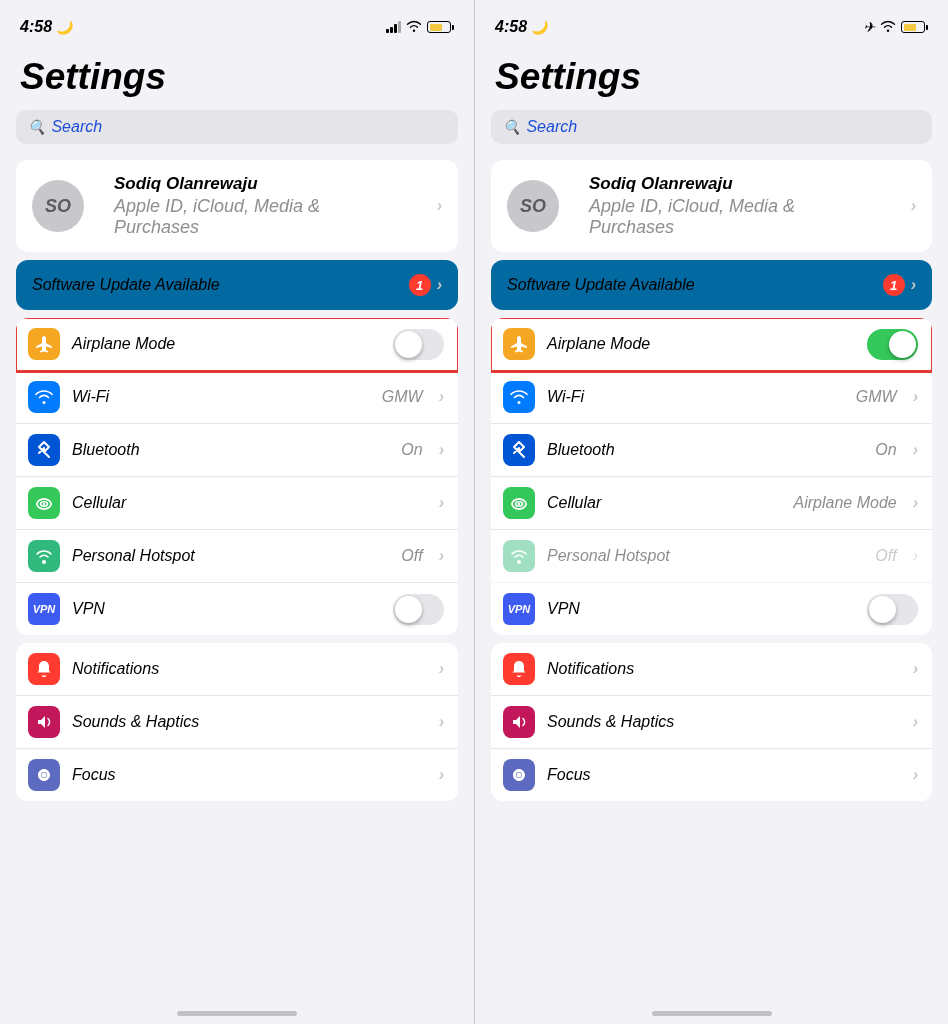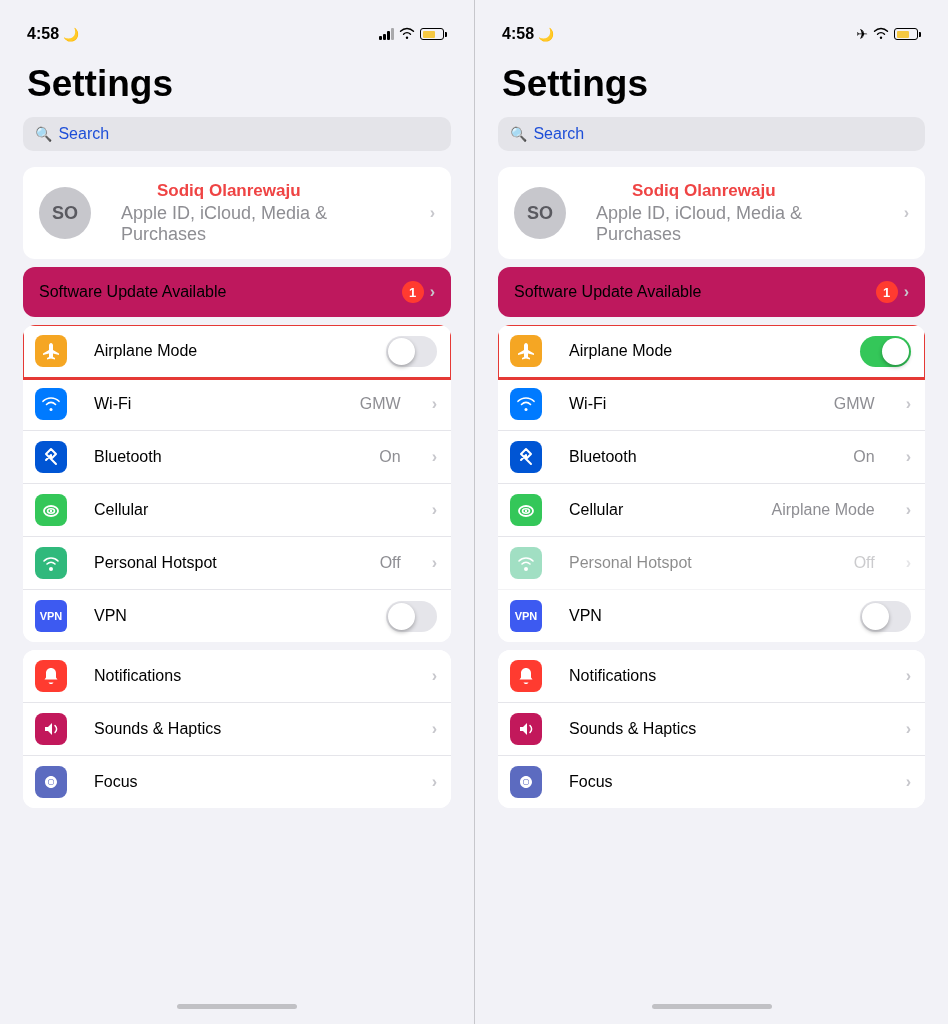--- a/index.html
+++ b/index.html
@@ -10,22 +10,23 @@
       display: flex;
       font-family: -apple-system, 'SF Pro Display', 'Helvetica Neue', sans-serif;
       overflow: hidden;
     }
     .phone-panel {
       width: 474px;
       height: 1024px;
       background: #f2f2f7;
       display: flex;
       flex-direction: column;
-      padding: 7px;
+      padding: 0;
       position: relative;
+      font-style: italic;
     }
     .phone-panel + .phone-panel {
       border-left: 1px solid #c7c7cc;
     }
 
     
     .status-bar {
       display: flex;
       justify-content: space-between;
       align-items: center;
@@ -146,40 +147,39 @@
       font-weight: 600;
       color: #5a5a60;
       flex-shrink: 0;
     }
     .profile-info {
       flex: 1;
     }
     .profile-name {
       font-size: 17px;
       font-weight: 600;
-      color: #ef4444;
-      margin-left: 36px;
+      color: #000000;
     }
     .profile-sub {
       font-size: 18px;
       color: #8e8e93;
       margin-top: 2px;
     }
     .chevron {
       color: #c7c7cc;
       font-size: 16px;
       font-weight: 600;
     }
 
     
     .update-row {
       display: flex;
       align-items: center;
       padding: 14px 16px;
-      background: #be185d;
+      background: #0369a1;
       cursor: pointer;
     }
     .update-text {
       flex: 1;
       font-size: 16px;
       color: #000;
     }
     .update-badge {
       width: 22px;
       height: 22px;
@@ -198,21 +198,21 @@
     .settings-list {
       background: #fff;
       border-radius: 12px;
       margin: 0 16px 8px 16px;
       overflow: hidden;
     }
     .settings-row {
       display: flex;
       align-items: center;
       padding: 10px 14px 10px 12px;
-      gap: 27px;
+      gap: 12px;
       border-bottom: 0.5px solid #e5e5ea;
       cursor: pointer;
       background: #fff;
     }
     .settings-row:last-child {
       border-bottom: none;
     }
     .settings-row.dimmed {
       opacity: 0.45;
     }

